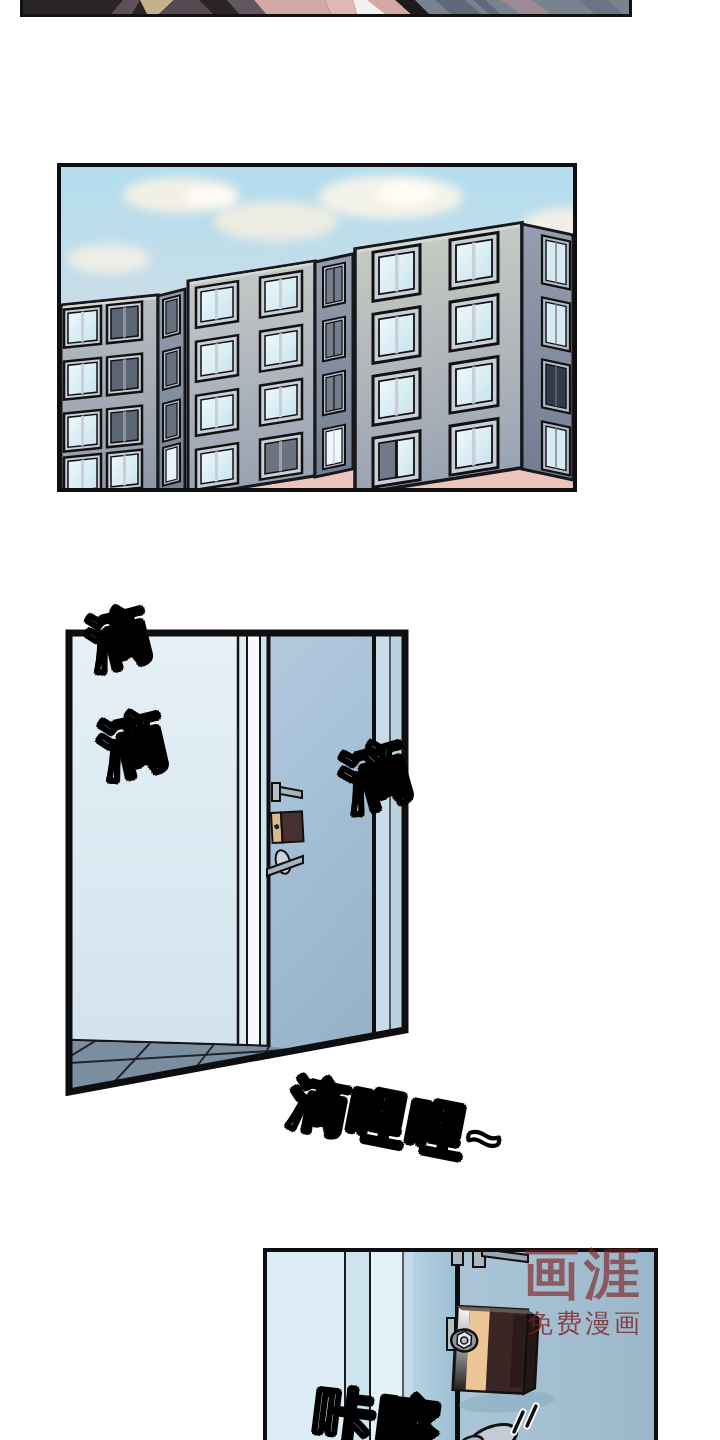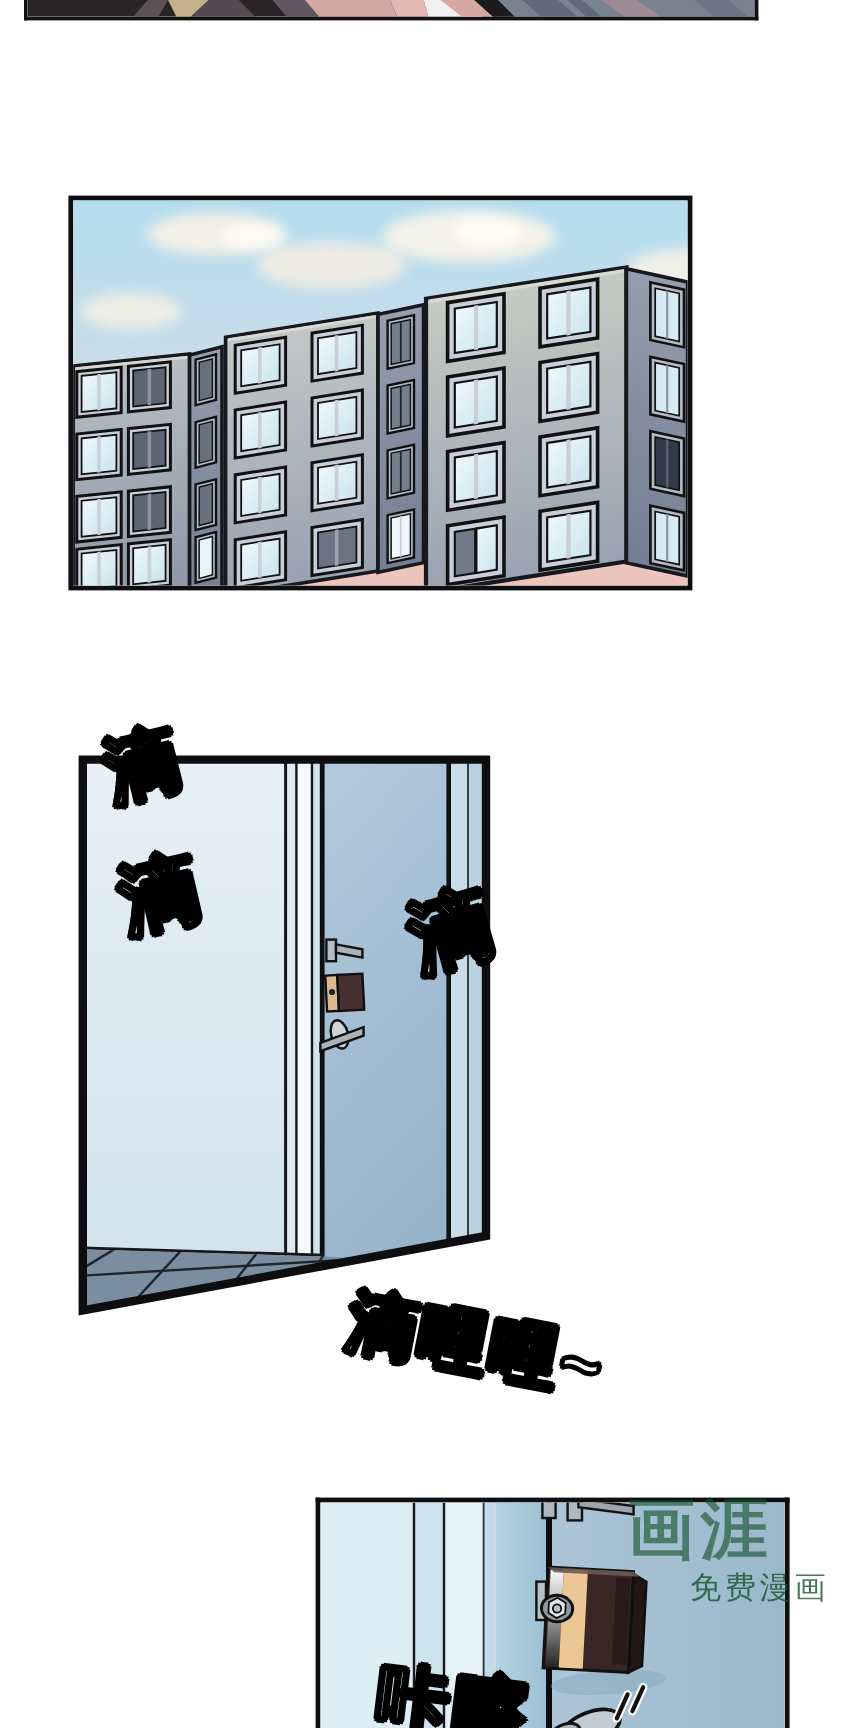--- a/index.html
+++ b/index.html
@@ -26,23 +26,23 @@
       0 -3px 0 #000, 0 3px 0 #000, -3px 0 0 #000, 3px 0 0 #000;
     white-space:nowrap;user-select:none;
   }
   #sfx-drip-1{left:88px;top:608px;font-size:62px;transform:rotate(-14deg);}
   #sfx-drip-2{left:100px;top:712px;font-size:66px;transform:rotate(-13deg);}
   #sfx-drip-3{left:342px;top:742px;font-size:68px;transform:rotate(-16deg);}
   #sfx-trill{left:296px;top:1072px;font-size:58px;letter-spacing:2px;transform:rotate(11deg);transform-origin:left top;}
   #sfx-click{left:318px;top:1384px;font-size:60px;letter-spacing:5px;transform:rotate(7deg);transform-origin:left top;}
 
   
-  .wm{position:absolute;z-index:7;color:#14532d;user-select:none;}
+  .wm{position:absolute;z-index:7;color:#7f1d1d;user-select:none;}
   #wm-brand{left:523px;top:1237px;font-size:56px;font-weight:bold;letter-spacing:5px;opacity:.62;}
-  #wm-tagline{left:527px;top:1306px;font-size:26px;letter-spacing:3px;opacity:.78;padding-left:48px;}
+  #wm-tagline{left:527px;top:1306px;font-size:26px;letter-spacing:3px;opacity:.78;}
 </style>
 </head>
 <body>
 
 <div class="panel" id="panel-strip">
   <svg width="606" height="14" viewBox="0 0 606 14">
     <rect x="0" y="0" width="606" height="14" fill="#292526"></rect>
     <polygon points="100,0 117,0 109,14 88,14" fill="#5e5057"></polygon>
     <polygon points="117,0 151,0 136,14 124,14" fill="#c6b28a"></polygon>
     <polygon points="151,0 176,0 190,14 136,14" fill="#554a52"></polygon>

